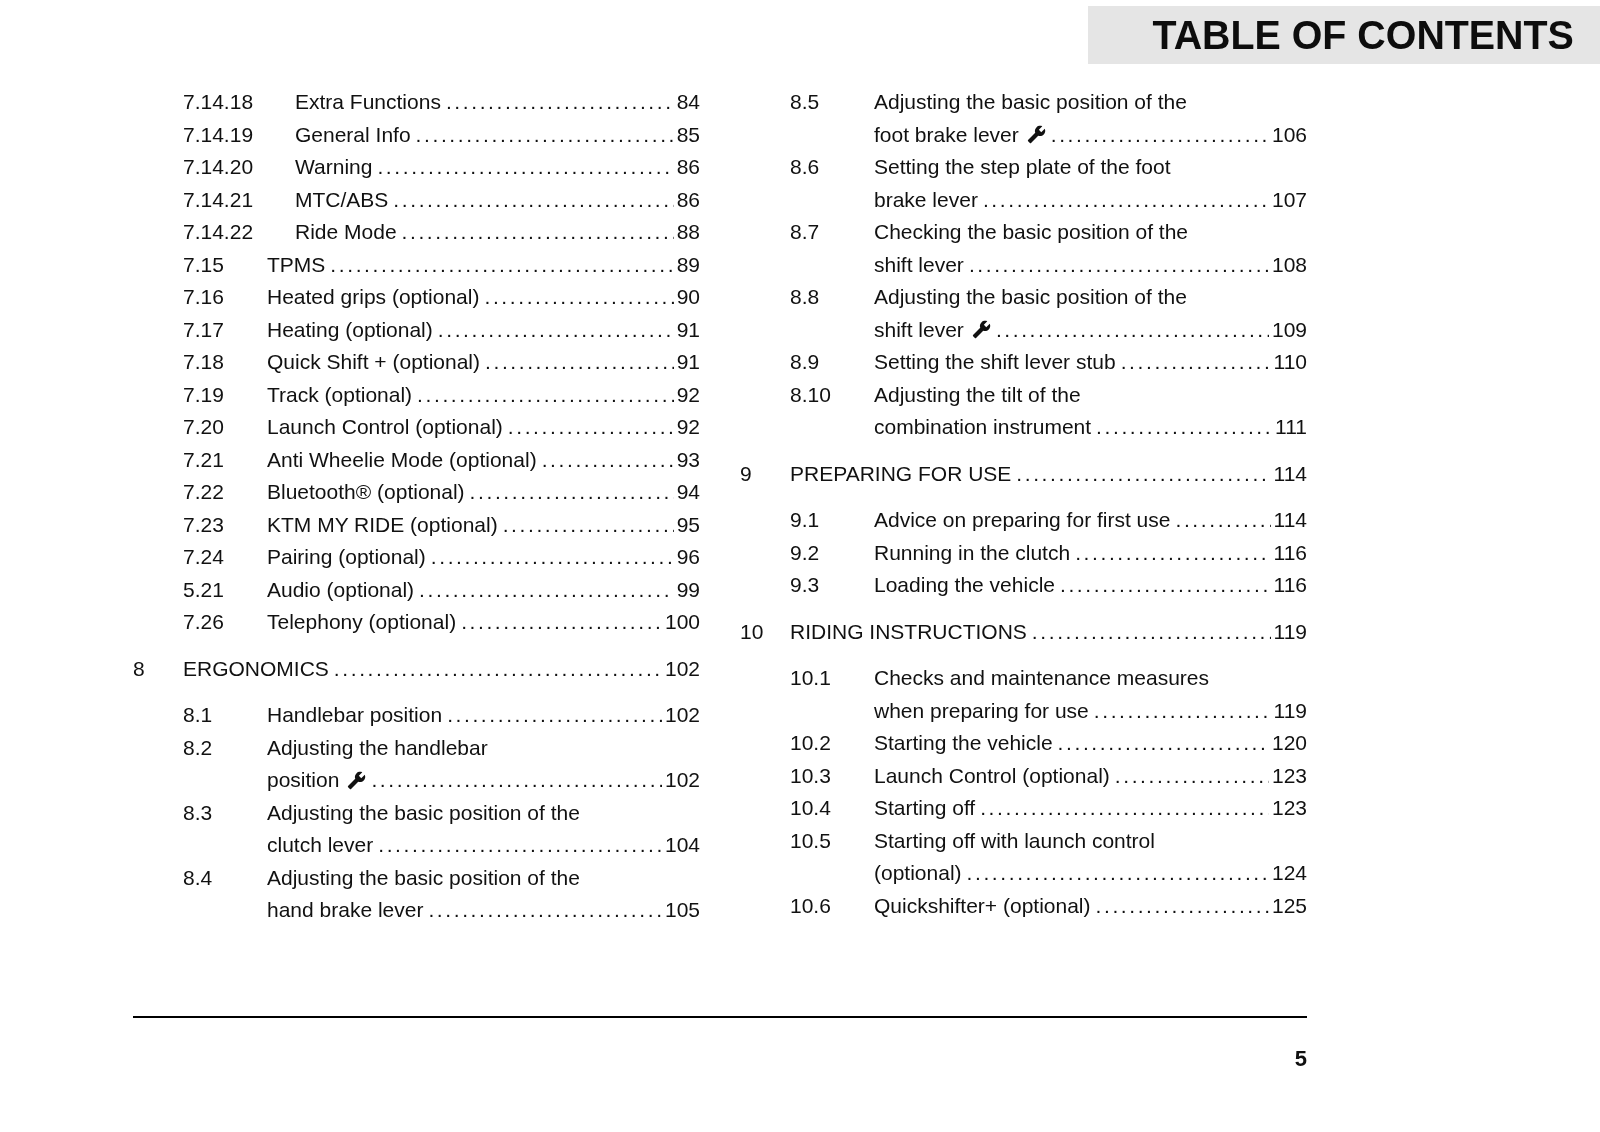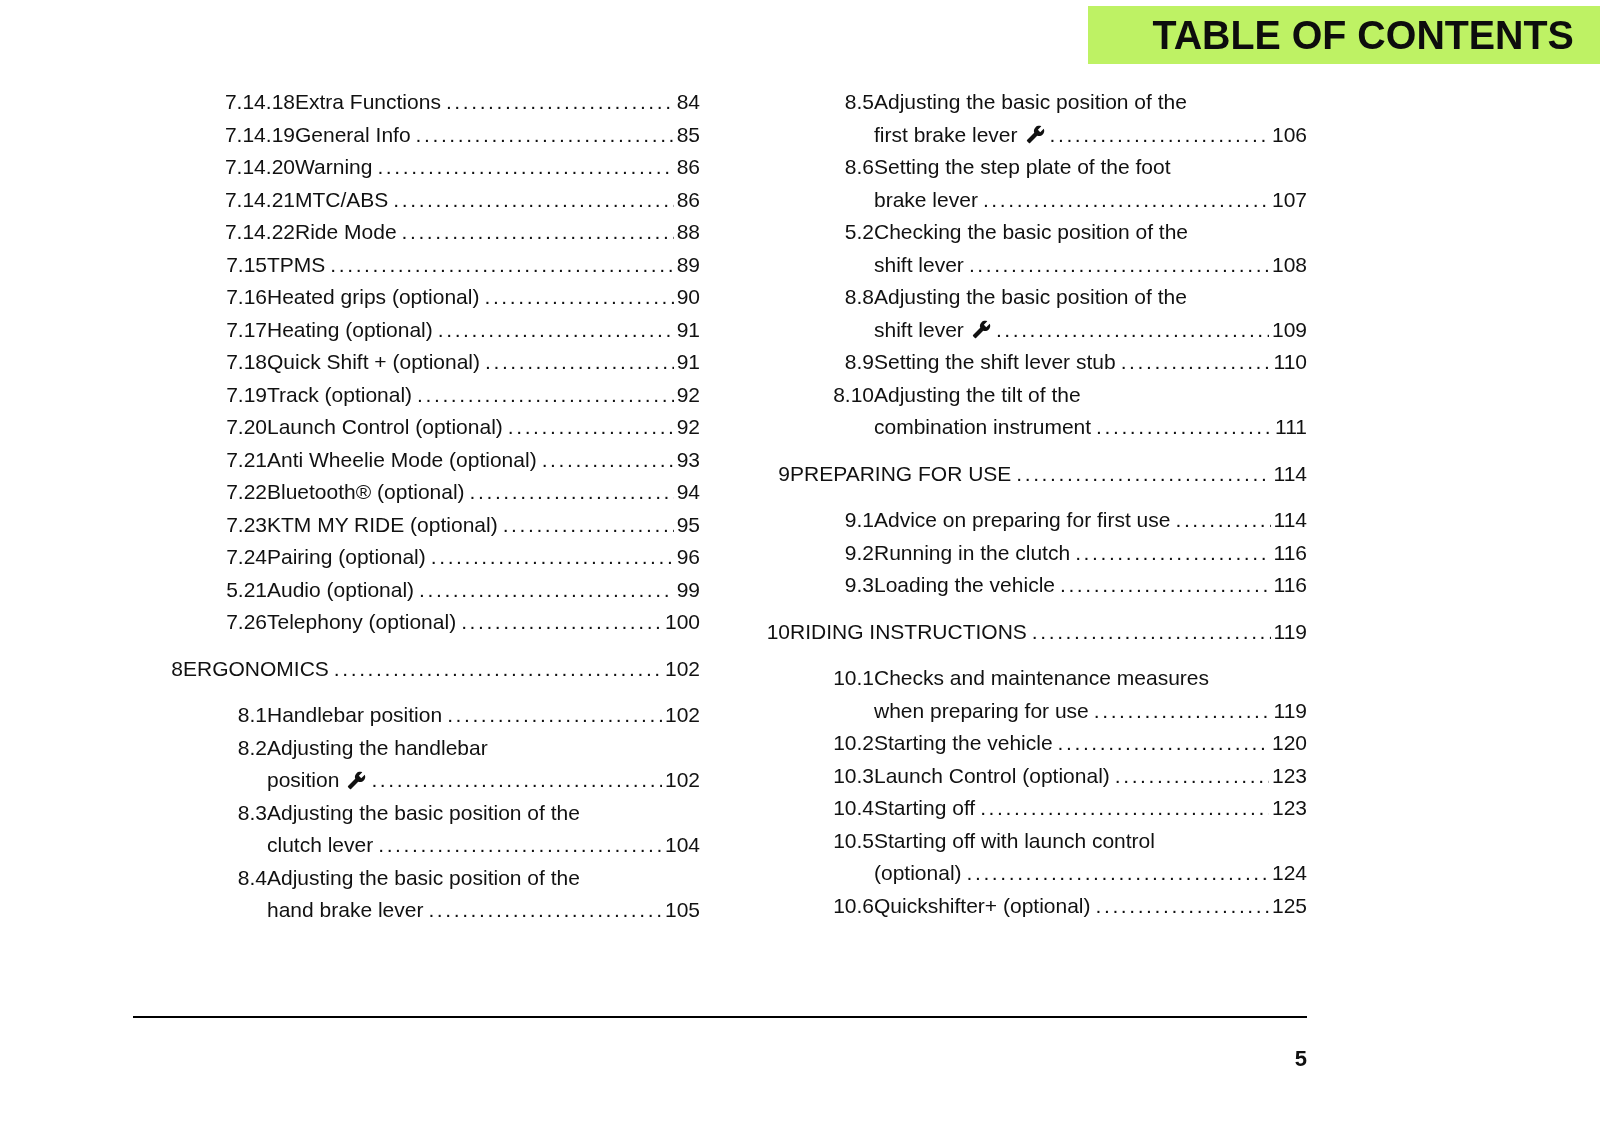--- a/index.html
+++ b/index.html
@@ -10,21 +10,21 @@
     color: #111;
     position: relative;
     overflow: hidden;
   }
   .page { position: absolute; inset: 0; }
 
   
   .banner {
     position: absolute; top: 6px; right: 0;
     width: 512px; height: 58px;
-    background: #bef264;
+    background: #e5e5e5;
     display: flex; align-items: center; justify-content: flex-end;
     padding-right: 26px; box-sizing: border-box;
   }
   .banner-title {
     font-size: 41px; font-weight: bold; color: #0d0d0d;
     letter-spacing: 0px; white-space: nowrap;
     transform: scaleX(.96); transform-origin: right center;
   }
 
   
@@ -34,21 +34,21 @@
   }
   .col { width: 567px; }
 
   .item {
     display: flex;
     font-size: 21px;
     line-height: 32.5px;
   }
   .item:not(.chapter) { margin-left: 50px; }
   .item.chapter { margin: 14px 0; }
-  .item .num { flex: 0 0 84px; text-align: right; }
+  .item .num { flex: 0 0 84px; }
   .item.wide .num { flex-basis: 112px; }
   .item.chapter .num { flex-basis: 50px; }
   .body { flex: 1; min-width: 0; }
   .line.last { display: flex; align-items: baseline; text-align: right; }
   .txt { white-space: nowrap; }
   .dots { flex: 1; min-width: 12px; overflow: hidden; white-space: nowrap; margin: 0 3px 0 5px; }
   .dots::after {
     content: "........................................................................................................................";
     letter-spacing: 2.6px;
   }
@@ -323,21 +323,21 @@
             </div>
           </div>
   </div>
 </div>
     <div class="col">
   <div class="item">
     <span class="num">8.5</span>
     <div class="body">
             <div class="line"><span class="txt">Adjusting the basic position of the</span></div>
             <div class="line last">
-              <span class="txt">first brake lever</span>
+              <span class="txt">foot brake lever</span>
               <span class="wrench">
                 <svg viewBox="0 0 24 24" width="19" height="19">
                   <path fill="#111" d="M22.7 19l-9.1-9.1c.9-2.3.4-5-1.5-6.9-2-2-5-2.4-7.4-1.3L9 6 6 9 1.6 4.7C.4 7.1.9 10.1 2.9 12.1c1.9 1.9 4.6 2.4 6.9 1.5l9.1 9.1c.4.4 1 .4 1.4 0l2.3-2.3c.5-.4.5-1.1.1-1.4z"></path>
                 </svg>
               </span>
               <span class="dots"></span>
               <span class="pg">106</span>
             </div>
           </div>
   </div>
@@ -348,21 +348,21 @@
             <div class="line"><span class="txt">Setting the step plate of the foot</span></div>
             <div class="line last">
               <span class="txt">brake lever</span>
               <span class="dots"></span>
               <span class="pg">107</span>
             </div>
           </div>
   </div>
 
   <div class="item">
-    <span class="num">5.2</span>
+    <span class="num">8.7</span>
     <div class="body">
             <div class="line"><span class="txt">Checking the basic position of the</span></div>
             <div class="line last">
               <span class="txt">shift lever</span>
               <span class="dots"></span>
               <span class="pg">108</span>
             </div>
           </div>
   </div>
 

